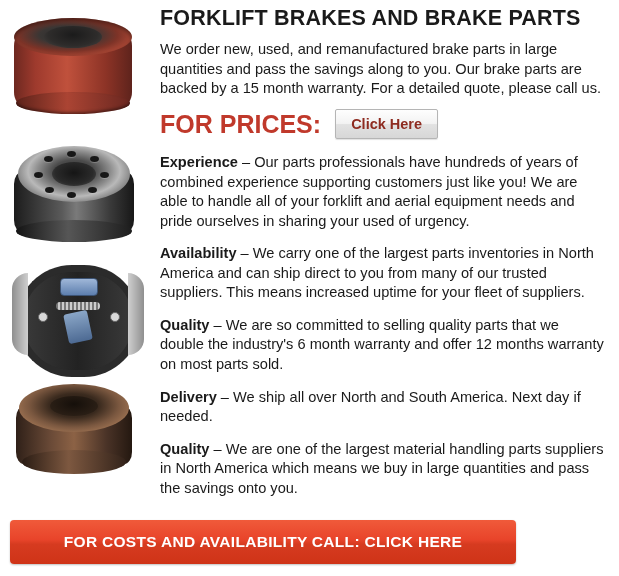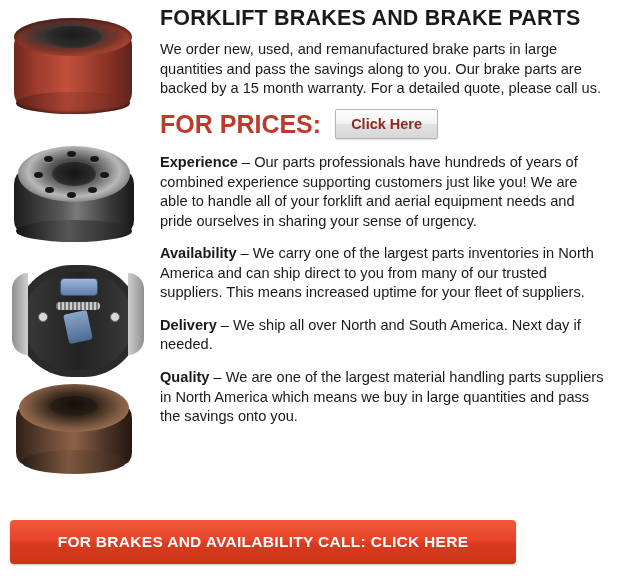--- a/index.html
+++ b/index.html
@@ -362,28 +362,29 @@
 
       <h1 class="title">FORKLIFT BRAKES AND BRAKE PARTS</h1>
 
       <p class="intro">We order new, used, and remanufactured brake parts in large quantities and pass the savings along to you.  Our brake parts are backed by a 15 month warranty.  For a detailed quote, please call us.</p>
 
       <div class="prices-row">
         <span class="prices-label">FOR PRICES:</span>
         <span class="click-here-btn">Click Here</span>
       </div>
 
-      <p class="feature"><b>Experience</b><span> – </span><span>Our parts professionals have hundreds of years of combined experience supporting customers just like you!  We are able to handle all of your forklift and aerial equipment needs and pride ourselves in sharing your sense of urgency.</span></p>
+      <p class="feature"><b>Experience</b><span> – </span><span>Our parts professionals have hundreds of years of combined experience supporting customers just like you!  We are able to handle all of your forklift and aerial equipment needs and pride ourselves in sharing your used of urgency.</span></p>
 
       <p class="feature"><b>Availability</b><span> – </span><span>We carry one of the largest parts inventories in North America and can ship direct to you from many of our trusted suppliers. This means increased uptime for your fleet of suppliers.</span></p>
 
+      <p class="feature"><b>Quality</b><span> – </span><span>We are so committed to selling quality parts that we double the industry's 6 month warranty and offer 12 months warranty on most parts sold.</span></p>
 
       <p class="feature"><b>Delivery</b><span> – </span><span>We ship all over North and South America.  Next day if needed.</span></p>
 
       <p class="feature"><b>Quality</b><span> – </span><span>We are one of the largest material handling parts suppliers in North America which means we buy in large quantities and pass the savings onto you.</span></p>
 
     </div>
 
   </div>
 
-  <div class="banner">FOR BRAKES AND AVAILABILITY CALL: CLICK HERE</div>
+  <div class="banner">FOR COSTS AND AVAILABILITY CALL: CLICK HERE</div>
 
 </div>
 
 </body></html>

